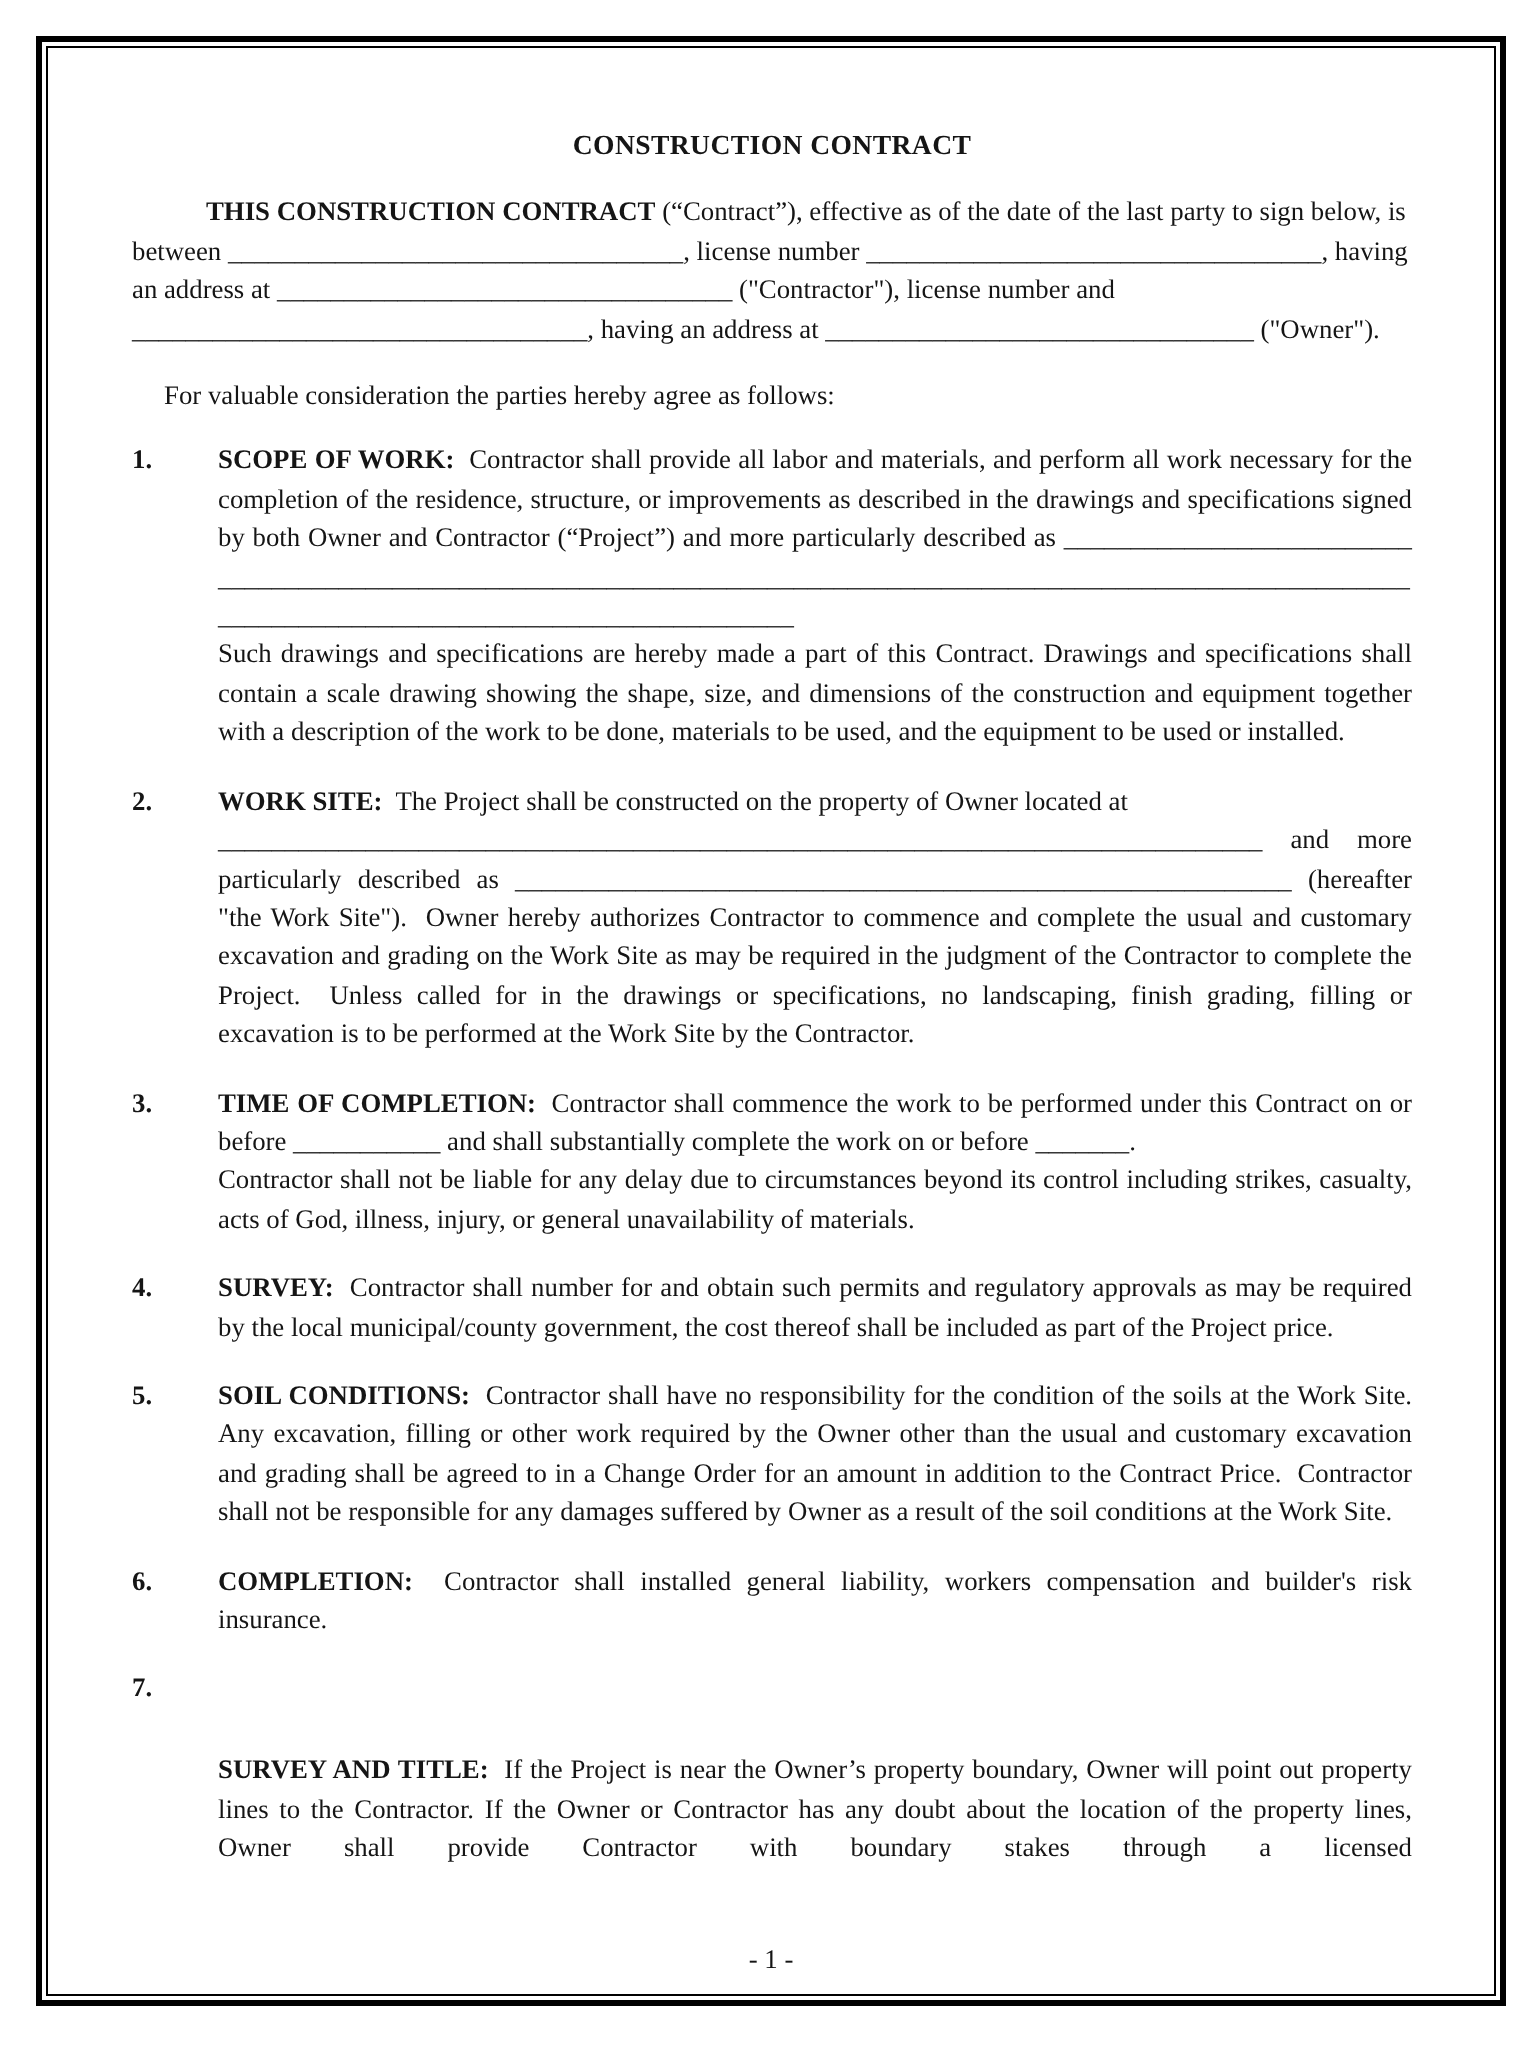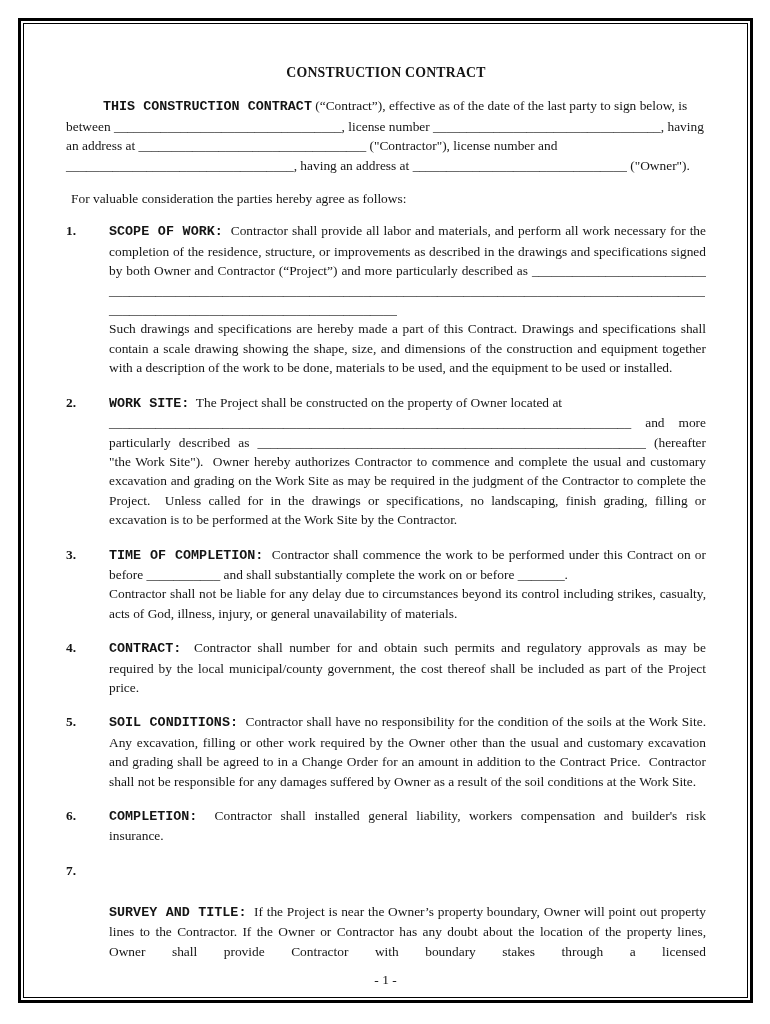--- a/index.html
+++ b/index.html
@@ -8,26 +8,26 @@
   .frame{position:absolute;left:18px;top:18px;right:17px;bottom:21px;border:3px solid #000;}
   .inner{position:absolute;left:2px;top:2px;right:2px;bottom:2px;border:1px solid #000;
          padding:39px 41px 0 42px;}
   .title{font-size:13.8px;font-weight:bold;text-align:center;margin:0 0 14px 0;
          letter-spacing:.2px;line-height:19.4px;}
   .para{margin:0;font-size:13.4px;line-height:19.4px;text-align:justify;white-space:pre-wrap;}
   .para.nojust{text-align:left;}
   .para.indent{text-indent:37px;}
   .para.jlast{text-align-last:justify;margin-top:41px;}
   .intro{margin:0 0 14px 0;}
-  .lead{margin:0 0 13px 5px;}
+  .lead{margin:0 0 13px 16px;}
   .section{display:grid;grid-template-columns:43px 1fr;margin:0 0 15px 0;}
   .section .num{font-weight:bold;font-size:13.4px;line-height:19.4px;}
   .blank{white-space:pre-wrap;margin-top:48px;}
   .blank.long{word-break:break-all;}
-  b{font-weight:bold;font-family:Liberation Mono, monospace;}
+  b{font-weight:bold;}
   .footer{position:absolute;left:0;right:0;bottom:8px;text-align:center;
           font-size:13.4px;line-height:19.4px;}
 </style>
 </head>
 <body>
 
 <div class="page">
   <div class="frame">
     <div class="inner">
       <h1 class="title">CONSTRUCTION CONTRACT</h1>
@@ -51,21 +51,21 @@
           </div>
           <div class="section">
             <div class="num">3.</div>
             <div>
               <p class="para"><b>TIME OF COMPLETION:</b><span>  Contractor shall commence the work to be performed under this Contract on or before </span><span class="blank">___________</span><span> and shall substantially complete the work on or before </span><span class="blank">_______</span><span>.</span><br><span>Contractor shall not be liable for any delay due to circumstances beyond its control including strikes, casualty, acts of God, illness, injury, or general unavailability of materials.</span></p>
             </div>
           </div>
           <div class="section">
             <div class="num">4.</div>
             <div>
-              <p class="para"><b>CONTRACT:</b><span>  Contractor shall number for and obtain such permits and regulatory approvals as may be required by the local municipal/county government, the cost thereof shall be included as part of the Project price.</span></p>
+              <p class="para"><b>SURVEY:</b><span>  Contractor shall number for and obtain such permits and regulatory approvals as may be required by the local municipal/county government, the cost thereof shall be included as part of the Project price.</span></p>
             </div>
           </div>
           <div class="section">
             <div class="num">5.</div>
             <div>
               <p class="para"><b>SOIL CONDITIONS:</b><span>  Contractor shall have no responsibility for the condition of the soils at the Work Site.  Any excavation, filling or other work required by the Owner other than the usual and customary excavation and grading shall be agreed to in a Change Order for an amount in addition to the Contract Price.  Contractor shall not be responsible for any damages suffered by Owner as a result of the soil conditions at the Work Site.</span></p>
             </div>
           </div>
           <div class="section">
             <div class="num">6.</div>

